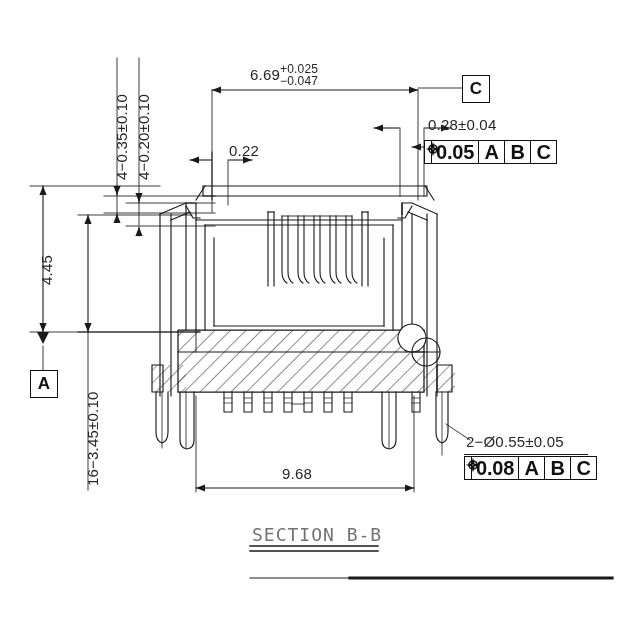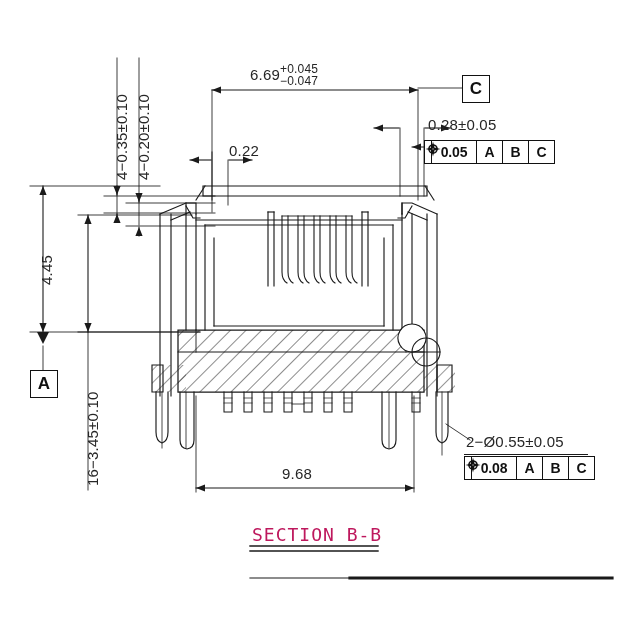--- a/index.html
+++ b/index.html
@@ -44,21 +44,21 @@
     display:flex;
     border:1.6px solid #111;
     background:#fff;
     height:22px;
     align-items:stretch;
   }
   .fcf > div{
     display:flex;align-items:center;justify-content:center;
     border-right:1.6px solid #111;
     padding:0 4px;
-    font-size:14px;
+    font-size:20px;
     font-weight:700;
     color:#111;
   }
   .fcf > div:last-child{border-right:none;}
   .fcf .sym{padding:0 3px;}
   .fcf .val{min-width:36px;letter-spacing:-.2px;}
   .fcf .dat{min-width:17px;}
 
   
   .datum{
@@ -66,21 +66,21 @@
     width:26px;height:26px;
     border:1.7px solid #111;
     background:#fff;
     display:flex;align-items:center;justify-content:center;
     font-size:17px;font-weight:700;color:#111;
   }
 
   .title{
     position:absolute;
     font-family:"DejaVu Sans Mono", monospace;
-    color:#be185d;
+    color:#737373;
     white-space:nowrap;
   }
   .t1{font-size:18px;letter-spacing:1px;}
   .t2{font-size:17px;letter-spacing:1px;}
 </style>
 </head>
 <body>
 
 <div id="sheet">
 
@@ -292,28 +292,28 @@
 
       <line x1="250" y1="546" x2="378" y2="546" stroke-width="1.4"></line>
       <line x1="250" y1="551" x2="378" y2="551" stroke-width="1.4"></line>
       <line x1="250" y1="578" x2="356" y2="578" stroke-width="1.2"></line>
       <line x1="350" y1="578" x2="612" y2="578" stroke-width="3.2"></line>
     </g>
   </svg>
 
   <div class="txt dimtxt" style="left:250px;top:64px;">
     <span>6.69</span><span class="tolstack">
-      <span>+0.045</span>
+      <span>+0.025</span>
       <span>−0.047</span>
     </span>
   </div>
 
   <div class="txt dimtxt" style="left:229px;top:143px;">0.22</div>
 
-  <div class="txt dimtxt" style="left:428px;top:117px;">0.28±0.05</div>
+  <div class="txt dimtxt" style="left:428px;top:117px;">0.28±0.04</div>
 
   <div class="fcf" style="left:424px;top:140px;">
     <div class="sym">
       <svg width="16" height="16" viewBox="0 0 16 16" aria-hidden="true">
         <circle cx="8" cy="8" r="4.1" fill="none" stroke="#111" stroke-width="1.5"></circle>
         <path d="M8,0.5 L9.6,6.4 L8,8 L6.4,6.4 Z" fill="#111"></path>
         <path d="M8,15.5 L9.6,9.6 L8,8 L6.4,9.6 Z" fill="#111"></path>
         <path d="M0.5,8 L6.4,6.4 L8,8 L6.4,9.6 Z" fill="#111"></path>
         <path d="M15.5,8 L9.6,6.4 L8,8 L9.6,9.6 Z" fill="#111"></path>
       </svg>

